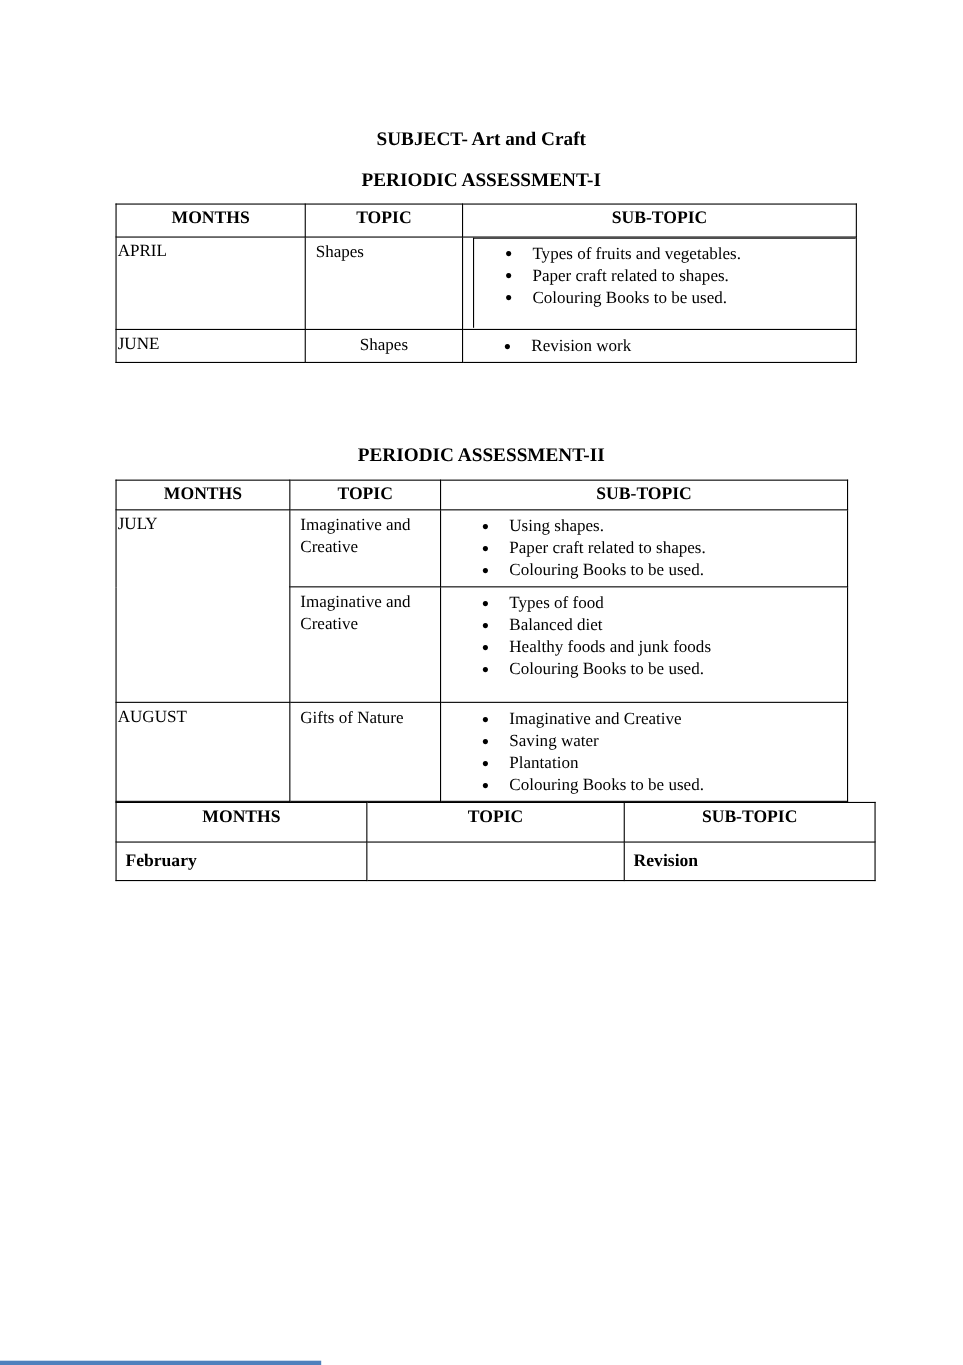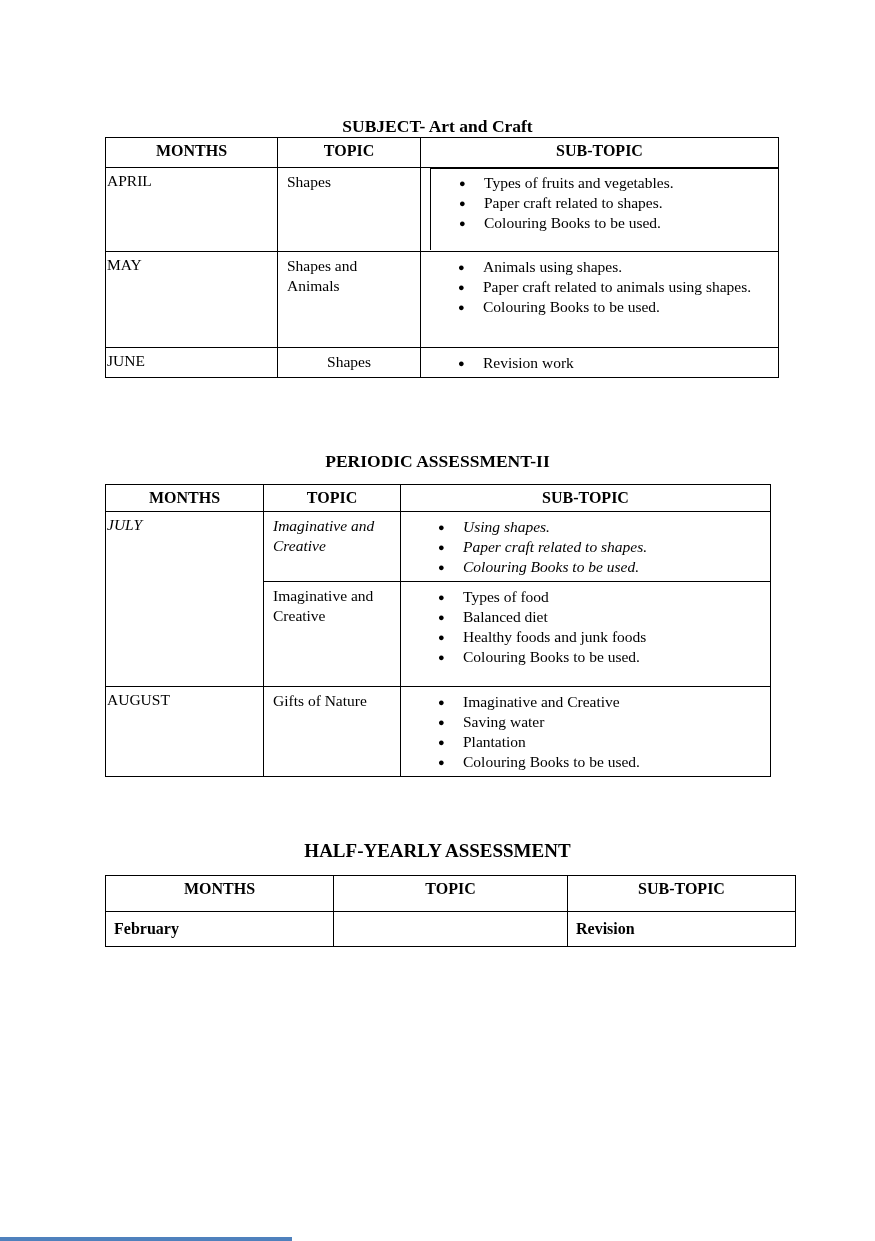--- a/index.html
+++ b/index.html
@@ -48,21 +48,21 @@
   .tbl1 { width: 673px; }
   .tbl2 { width: 665px; }
   .tbl3 { width: 690px; }
 
   .tbl1 thead tr { height: 30px; }
   .r-april { height: 84px; }
   .r-may   { height: 96px; }
   .r-june  { height: 30px; }
 
   .tbl2 thead tr { height: 27px; }
-  .r-july-a { height: 57px; font-style: italic; }
+  .r-july-a { height: 57px; }
   .r-july-b { height: 105px; }
   .r-august { height: 84px; }
 
   .tbl3 thead tr { height: 36px; }
   .r-september { height: 35px; }
 
   td.month {
     font-size: 15.5px;
     padding-top: 4px;
   }
@@ -113,20 +113,21 @@
     background: #4f81bd;
   }
 </style>
 </head>
 <body>
 
 <div class="page">
 
   <div class="doc-title">SUBJECT- Art and Craft</div>
 
+  <div class="section-title t1">PERIODIC ASSESSMENT-I</div>
 
   <table class="tbl tbl1">
     <colgroup>
         <col style="width:172px">
         <col style="width:143px">
         <col style="width:358px">
       </colgroup>
     <thead>
       <tr>
         <th>MONTHS</th>
@@ -148,37 +149,20 @@
               <div class="bullet-item">
                   <span>Paper craft related to shapes.</span>
                 </div>
               <div class="bullet-item">
                   <span>Colouring Books to be used.</span>
                 </div>
             </div>
           </div>
         </td>
       </tr>
-      <tr class="r-may">
-        <td class="month">MAY</td>
-        <td class="topic">Shapes and Animals</td>
-        <td class="subtopic">
-          <div class="bullets">
-            <div class="bullet-item">
-                <span>Animals using shapes.</span>
-              </div>
-            <div class="bullet-item">
-                <span>Paper craft related to animals using shapes.</span>
-              </div>
-            <div class="bullet-item">
-                <span>Colouring Books to be used.</span>
-              </div>
-          </div>
-        </td>
-      </tr>
       <tr class="r-june">
         <td class="month">JUNE</td>
         <td class="topic center">Shapes</td>
         <td class="subtopic">
           <div class="bullets">
             <div class="bullet-item">
                 <span>Revision work</span>
               </div>
           </div>
         </td>
@@ -254,21 +238,20 @@
               </div>
             <div class="bullet-item">
                 <span>Colouring Books to be used.</span>
               </div>
           </div>
         </td>
       </tr>
     </tbody>
   </table>
 
-  <div class="section-title t3">HALF-YEARLY ASSESSMENT</div>
 
   <table class="tbl tbl3">
     <colgroup>
         <col style="width:228px">
         <col style="width:234px">
         <col style="width:228px">
       </colgroup>
     <thead>
       <tr>
         <th>MONTHS</th>

